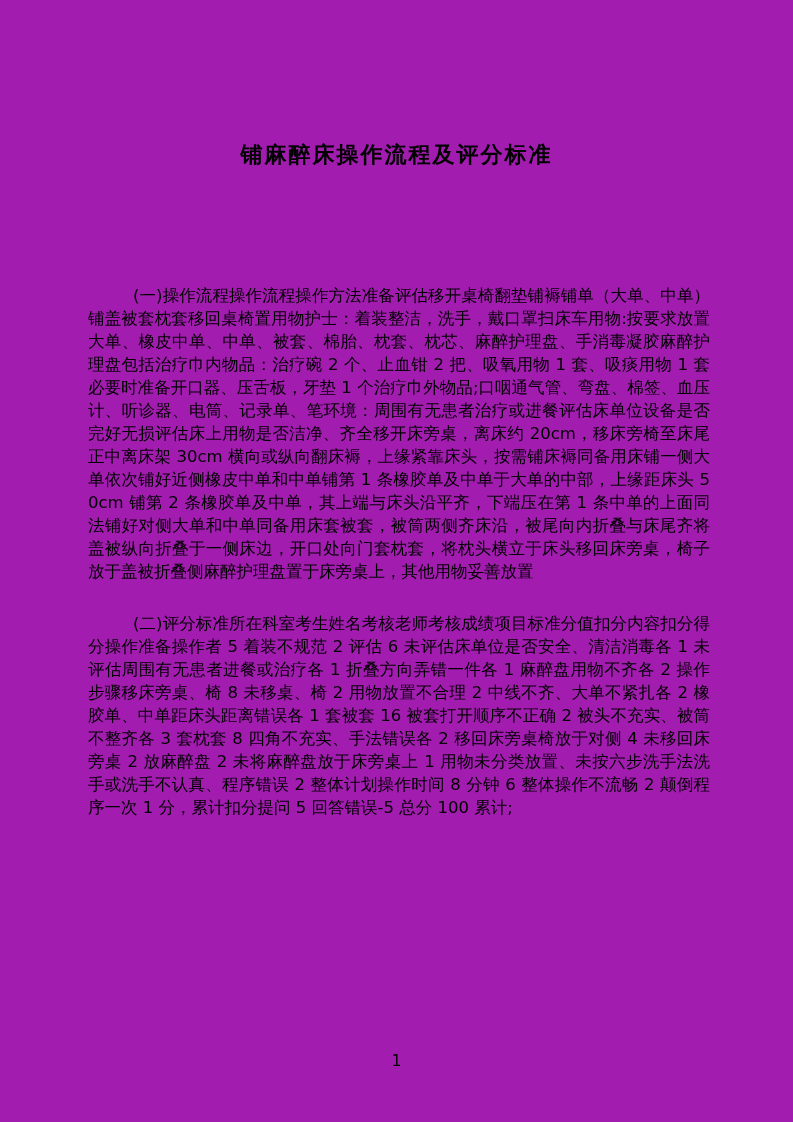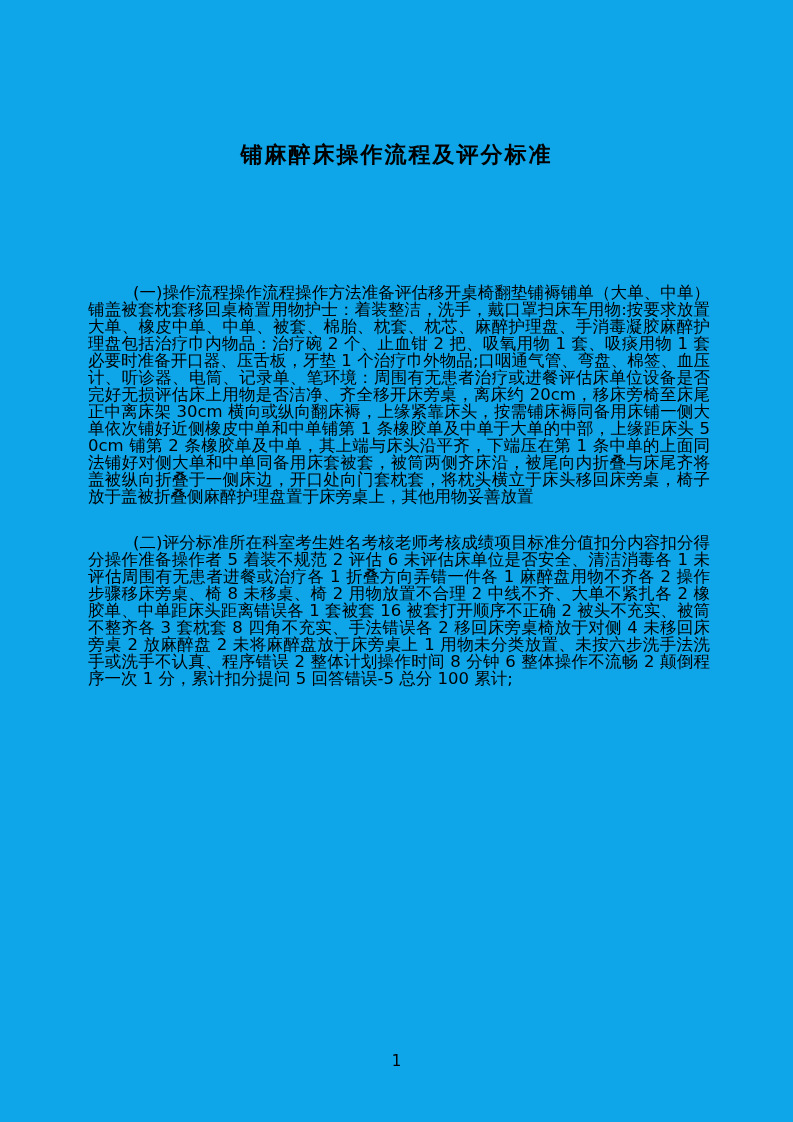--- a/index.html
+++ b/index.html
@@ -4,21 +4,21 @@
 <style>
   html, body {
     margin: 0;
     padding: 0;
     background: #ffffff;
   }
   .page {
     position: relative;
     width: 793px;
     height: 1122px;
-    background: #0ea5e9;
+    background: #a21caf;
     color: #000000;
     font-family: "DejaVu Sans", sans-serif;
     overflow: hidden;
   }
   .doc-title {
     position: absolute;
     top: 138px;
     left: 0;
     width: 100%;
     margin: 0;
@@ -30,21 +30,21 @@
   }
   .doc-body {
     position: absolute;
     top: 284px;
     left: 88px;
     width: 622px;
   }
   .para {
     margin: 0 0 28.5px 0;
     font-size: 16.5px;
-    line-height: 17px;
+    line-height: 23px;
     text-align: justify;
     text-indent: 45px;
     word-break: break-all;
   }
   .para:last-child {
     margin-bottom: 8px;
   }
   .page-number {
     position: absolute;
     top: 1050px;

